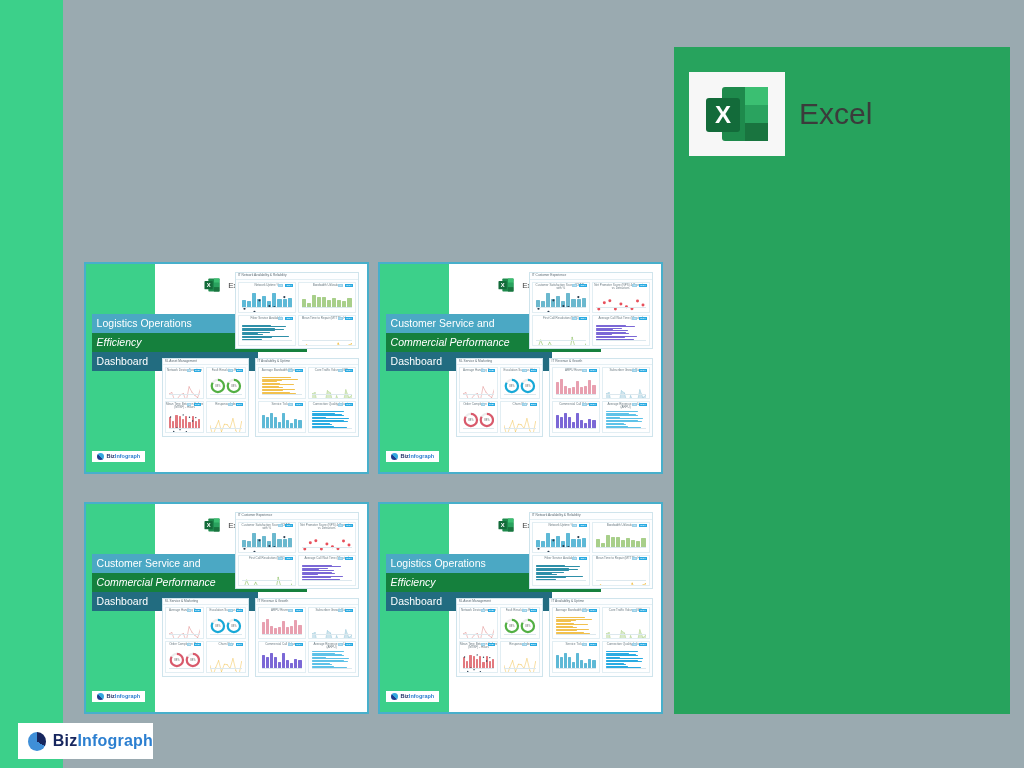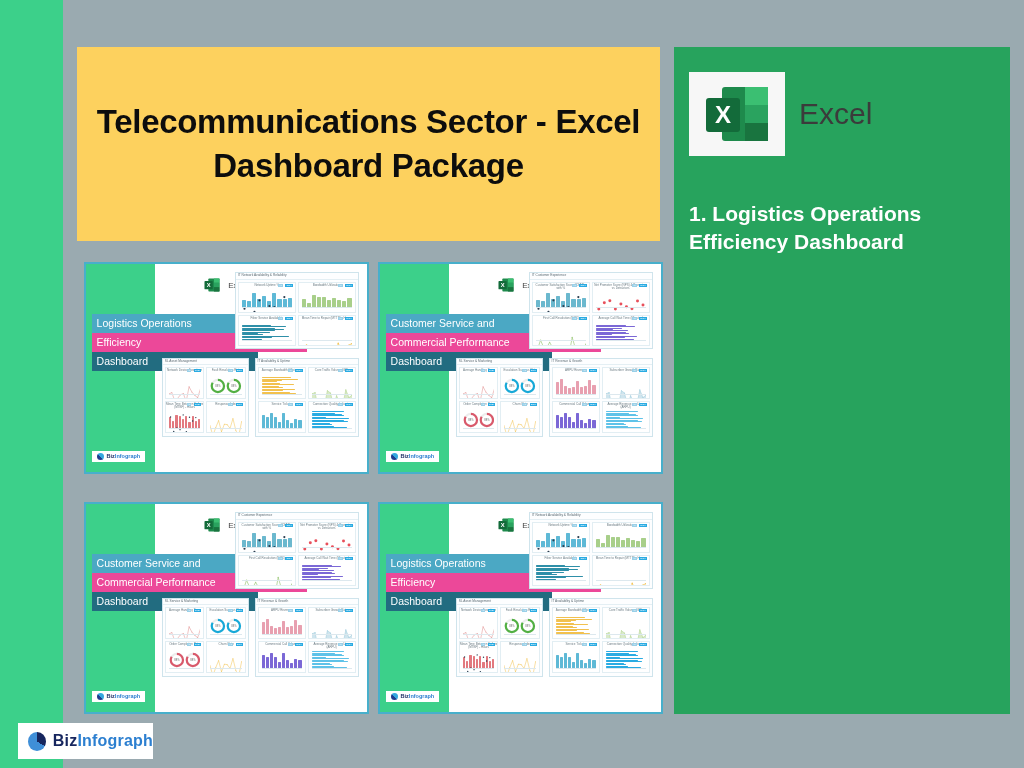--- a/index.html
+++ b/index.html
@@ -68,21 +68,21 @@
     display: flex; align-items: center; justify-content: center;
   }
   .t-excel-word { font-size: 8px; color: #444; }
 
   .t-labels { position: absolute; left: 2%; top: 24%; width: 86%; }
   .t-lab {
     color: #FFFFFF; font-size: 10.5px; padding: 3px 5px 4px 5px;
     white-space: nowrap; line-height: 1.15;
   }
   .t-lab.l1 { background: #4BA8C4; width: 100%; }
-  .t-lab.l2 { background: #ec4899; width: 89%; }
+  .t-lab.l2 { background: #15803d; width: 89%; font-style: italic; }
   .t-lab.l3 { background: #226C80; width: 69%; }
 
   .t-logo {
     position: absolute; left: 2%; bottom: 5%;
     background: #FFFFFF; padding: 2px 5px;
     display: flex; align-items: center; gap: 3px;
   }
   .t-logo-dot {
     width: 7px; height: 7px; border-radius: 50%;
     background: #1F3C8F;
@@ -145,41 +145,37 @@
   .foot-txt .a { color: #16265E; }
   .foot-txt .b { color: #2C7FD0; }
 </style>
 </head>
 <body>
 
 <div id="stage">
 
   <div class="left-strip"></div>
 
-  <div class="title-card">
-    <div class="title-text">Telecommunications Sector - Excel Dashboard Package</div>
-  </div>
 
   <div class="right-panel">
     <div class="excel-head">
       <div class="excel-logo-box">
         <svg width="74" height="66" viewBox="0 0 74 66">
           <rect x="22" y="6" width="46" height="54" rx="3" fill="#1E8A4C"></rect>
           <rect x="45" y="6" width="23" height="18" fill="#3BBF72"></rect>
           <rect x="45" y="24" width="23" height="18" fill="#2AA35F"></rect>
           <rect x="45" y="42" width="23" height="18" fill="#19743F"></rect>
           <rect x="6" y="17" width="34" height="34" rx="3" fill="#136B3A"></rect>
           <text x="23" y="42" font-family="Liberation Sans, sans-serif" font-size="24" font-weight="bold" fill="#FFFFFF" text-anchor="middle">X</text>
         </svg>
       </div>
       <div class="excel-word">Excel</div>
     </div>
 
     <div class="dash-list">
-      <div class="dash-item">1.  Logistics Operations Efficiency Dashboard</div>
     </div>
   </div>
 
   <div class="thumb" style="left:84px; top:262px; width:285px; height:212px;">
       <div class="thumb-inner">
         <div class="t-green"></div>
         <div class="t-excel">
           <div class="t-excel-box">
             <svg width="18" height="16" viewBox="0 0 74 66">
               <rect x="22" y="6" width="46" height="54" rx="3" fill="#1E8A4C"></rect>

